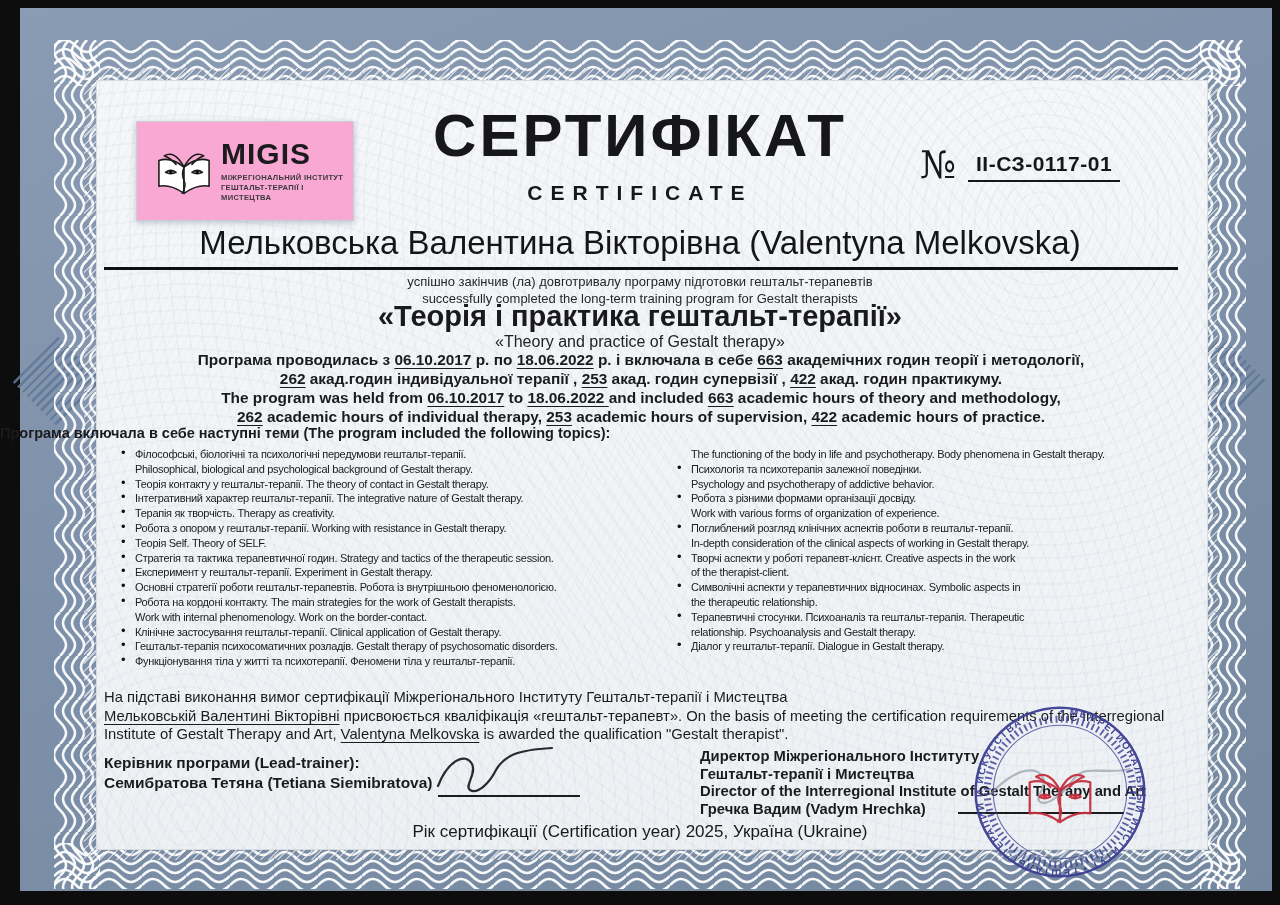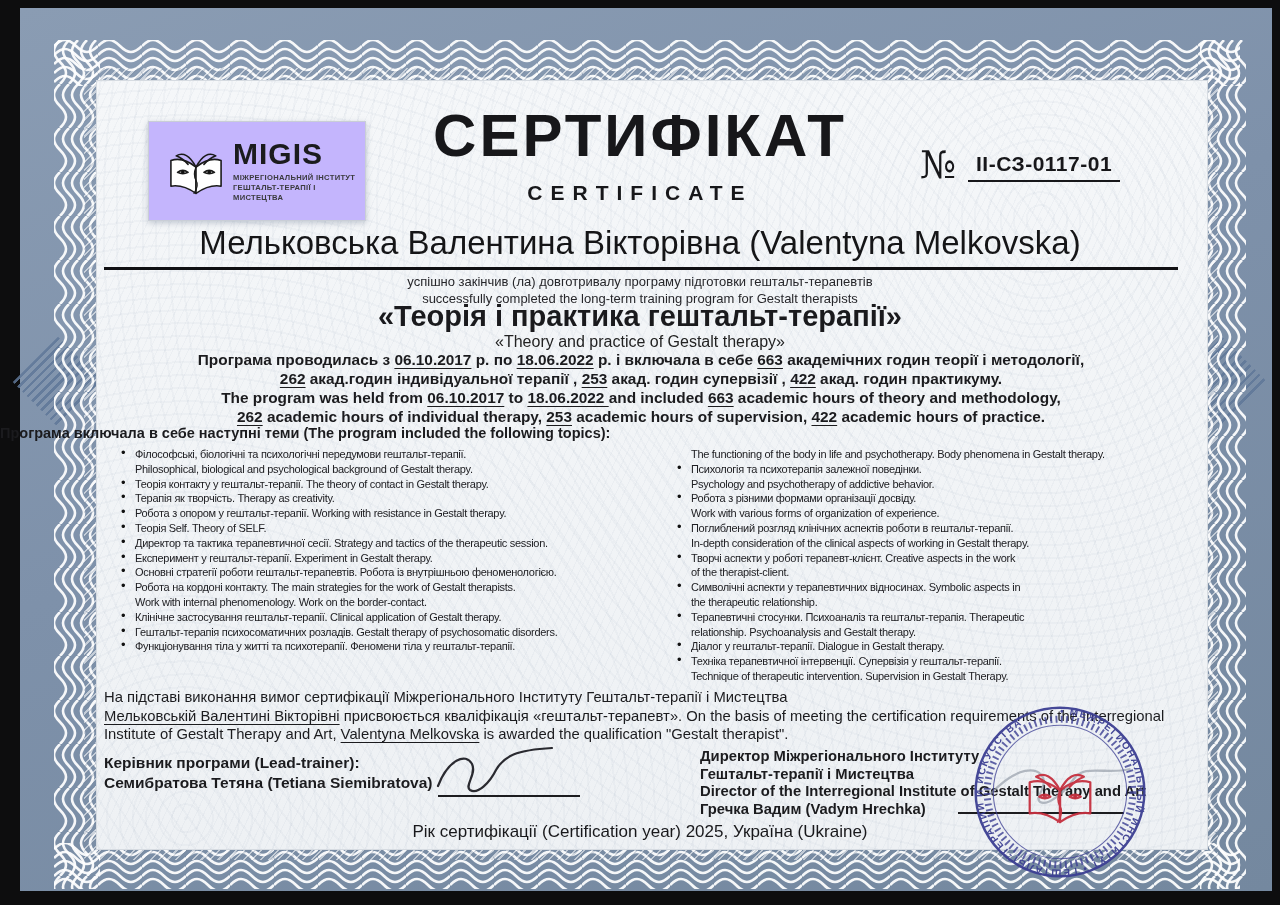--- a/index.html
+++ b/index.html
@@ -14,21 +14,21 @@
   .wave{position:absolute;}
   .hatch{position:absolute;left:84px;top:68px;width:1134px;height:792px;border-radius:3px;
        background:repeating-linear-gradient(135deg,rgba(255,255,255,.55) 0 1.5px,rgba(125,140,160,.28) 1.5px 3px,rgba(0,0,0,0) 3px 6px);}
   .panel{position:absolute;left:96px;top:80px;width:1110px;height:768px;border:1px solid #d6dbe1;
        background:
         repeating-radial-gradient(circle at 85% 18%,rgba(151,166,186,.07) 0 2px,rgba(0,0,0,0) 2px 13px),
         repeating-radial-gradient(circle at 8% 96%,rgba(151,166,186,.07) 0 2px,rgba(0,0,0,0) 2px 13px),
         repeating-linear-gradient(115deg,rgba(151,166,186,.08) 0 1px,rgba(0,0,0,0) 1px 7px),
         linear-gradient(#f5f7f9,#eef1f4);}
   
-  .logo-box{position:absolute;left:148px;top:121px;width:216px;height:98px;background:#c4b5fd;
+  .logo-box{position:absolute;left:136px;top:121px;width:216px;height:98px;background:#f9a8d4;
        border:1px solid #c9ced6;box-shadow:0 2px 6px rgba(40,60,90,.25);display:flex;align-items:center;}
   .logo-icon{width:66px;height:66px;margin:0 4px 0 14px;flex:0 0 auto;}
   .logo-txt{display:flex;flex-direction:column;}
   .logo-acr{font-size:30px;font-weight:800;letter-spacing:1px;color:#1b1b1d;line-height:1;}
   .logo-sub{font-size:7.6px;font-weight:700;color:#3a3a3e;letter-spacing:.3px;line-height:1.35;margin-top:4px;}
   .title-ua{position:absolute;left:240px;right:240px;top:100px;text-align:center;
        font-size:60px;font-weight:800;letter-spacing:3px;color:#17171a;line-height:1.2;}
   .title-en{position:absolute;left:240px;right:240px;top:181px;text-align:center;
        font-size:21px;font-weight:700;letter-spacing:8px;color:#17171a;}
   .num-block{position:absolute;left:920px;top:146px;display:flex;align-items:flex-end;}
@@ -184,30 +184,33 @@
 
   <div class="col col-left">
     <div class="topic">
         <div class="tline">Філософські, біологічні та психологічні передумови гештальт-терапії.</div>
         <div class="tline">Philosophical, biological and psychological background of Gestalt therapy.</div>
       </div>
     <div class="topic">
         <div class="tline">Теорія контакту у гештальт-терапії. The theory of contact in Gestalt therapy.</div>
       </div>
     <div class="topic">
+        <div class="tline">Інтегративний характер гештальт-терапії. The integrative nature of Gestalt therapy.</div>
+      </div>
+    <div class="topic">
         <div class="tline">Терапія як творчість. Therapy as creativity.</div>
       </div>
     <div class="topic">
         <div class="tline">Робота з опором у гештальт-терапії. Working with resistance in Gestalt therapy.</div>
       </div>
     <div class="topic">
         <div class="tline">Теорія Self. Theory of SELF.</div>
       </div>
     <div class="topic">
-        <div class="tline">Директор та тактика терапевтичної сесії. Strategy and tactics of the therapeutic session.</div>
+        <div class="tline">Стратегія та тактика терапевтичної годин. Strategy and tactics of the therapeutic session.</div>
       </div>
     <div class="topic">
         <div class="tline">Експеримент у гештальт-терапії. Experiment in Gestalt therapy.</div>
       </div>
     <div class="topic">
         <div class="tline">Основні стратегії роботи гештальт-терапевтів. Робота із внутрішньою феноменологією.</div>
       </div>
     <div class="topic">
         <div class="tline">Робота на кордоні контакту. The main strategies for the work of Gestalt therapists.</div>
         <div class="tline">Work with internal phenomenology. Work on the border-contact.</div>
@@ -246,24 +249,20 @@
     <div class="topic">
         <div class="tline">Символічні аспекти у терапевтичних відносинах. Symbolic aspects in</div>
         <div class="tline">the therapeutic relationship.</div>
       </div>
     <div class="topic">
         <div class="tline">Терапевтичні стосунки. Психоаналіз та гештальт-терапія. Therapeutic</div>
         <div class="tline">relationship. Psychoanalysis and Gestalt therapy.</div>
       </div>
     <div class="topic">
         <div class="tline">Діалог у гештальт-терапії. Dialogue in Gestalt therapy.</div>
-      </div>
-    <div class="topic">
-        <div class="tline">Техніка терапевтичної інтервенції. Супервізія у гештальт-терапії.</div>
-        <div class="tline">Technique of therapeutic intervention. Supervision in Gestalt Therapy.</div>
       </div>
   </div>
 
   <div class="award">
     <div>На підставі виконання вимог сертифікації Міжрегіонального Інституту Гештальт-терапії і  Мистецтва</div>
     <div><span class="u">Мельковській Валентині Вікторівні</span><span> присвоюється кваліфікація «гештальт-терапевт». On the basis of meeting the certification requirements of the Interregional Institute of Gestalt Therapy and Art, </span><span class="u">Valentyna Melkovska</span><span> is awarded the qualification "Gestalt therapist".</span></div>
   </div>
 
   <div class="sign-lead">
     <div>Керівник програми (Lead-trainer):</div>

